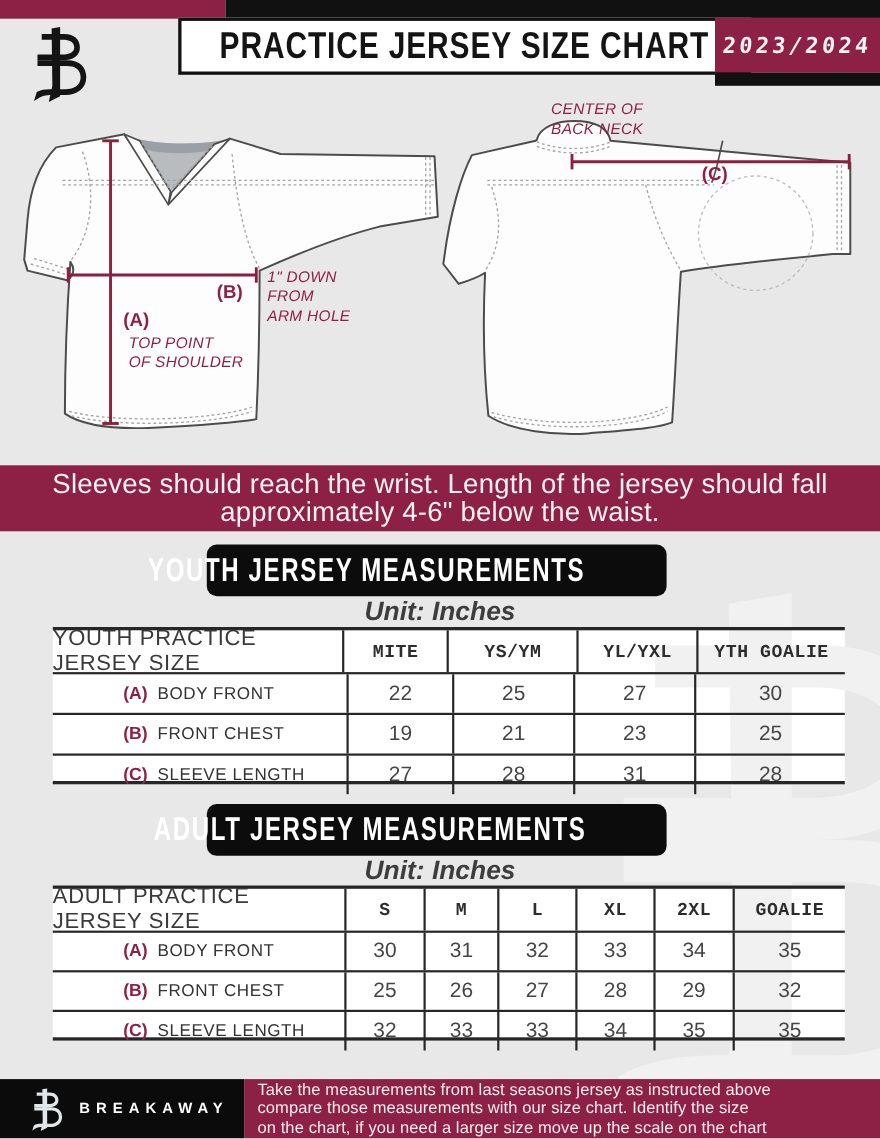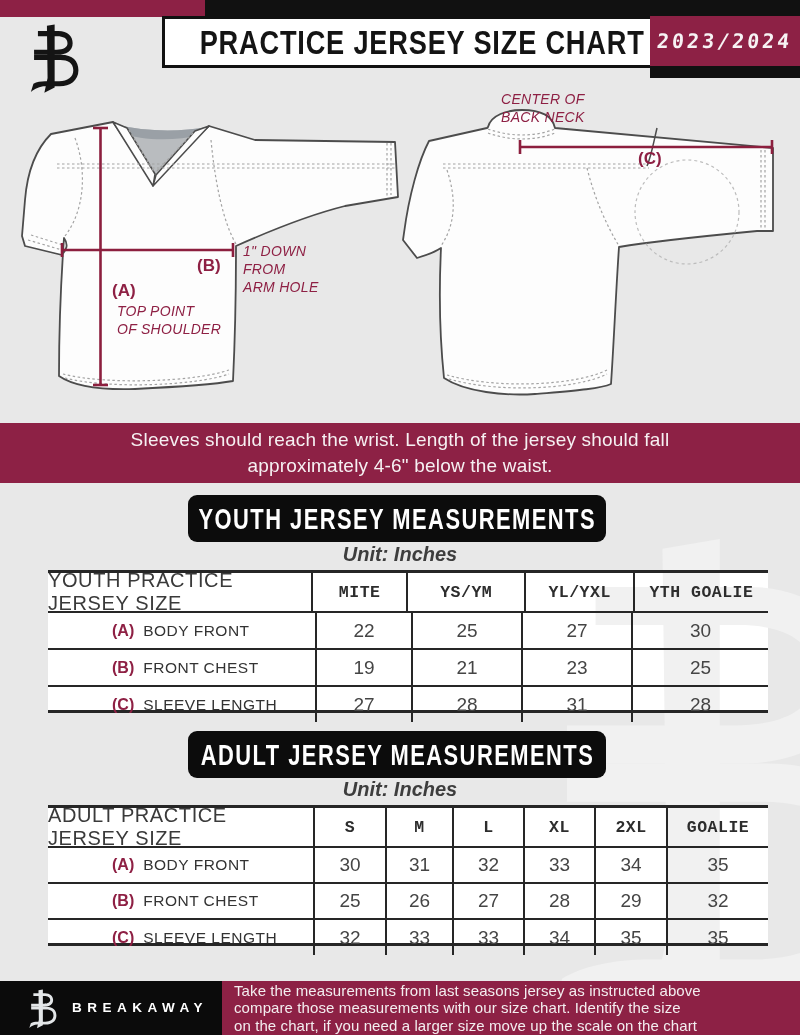--- a/index.html
+++ b/index.html
@@ -21,28 +21,28 @@
   .year-text{font-family:"DejaVu Sans Mono",monospace;font-weight:bold;font-size:20px;color:#f7f3f4;
              letter-spacing:3px;transform:skewX(-6deg);white-space:nowrap;}
 
   
   .mkey{font-size:17px;font-weight:bold;color:#8e2044;}
   .mtext{font-size:14px;font-style:italic;font-weight:500;color:#8e2044;line-height:18px;letter-spacing:.3px;}
 
   
   .notice{left:0;top:423px;width:800px;height:60px;background:#8d2145;display:flex;flex-direction:column;
           align-items:center;justify-content:center;}
-  .notice div{color:#f6f0f2;font-size:19px;line-height:26px;letter-spacing:.2px;}
+  .notice div{color:#f6f0f2;font-size:25px;line-height:26px;letter-spacing:.2px;}
 
   
   .head-box{left:188px;width:418px;height:47px;background:#0c0c0c;border-radius:9px;
-            display:flex;align-items:center;justify-content:center;z-index:2;}
+            display:flex;align-items:center;justify-content:flex-end;z-index:2;}
   .head-text{color:#fff;font-size:30px;font-weight:bold;letter-spacing:2px;white-space:nowrap;
              transform:scaleX(.73);}
-  .unit{width:800px;left:0;text-align:center;font-size:20px;font-style:italic;font-weight:600;color:#3d3d3d;z-index:2;}
+  .unit{width:800px;left:0;text-align:center;font-size:24px;font-style:italic;font-weight:600;color:#3d3d3d;z-index:2;}
 
   
   .table-bg{background:#fff;z-index:0;}
   .meas-table{left:48px;width:720px;border-top:3px solid #262626;border-bottom:3px solid #262626;
               box-sizing:border-box;z-index:2;}
   .tr{display:flex;}
   .tr + .tr{border-top:2px solid #262626;}
   .td{box-sizing:border-box;display:flex;align-items:center;justify-content:center;}
   .td.sep{border-right:2px solid #262626;}
   .th-size{font-size:20px;color:#3a3a3a;letter-spacing:.6px;}

